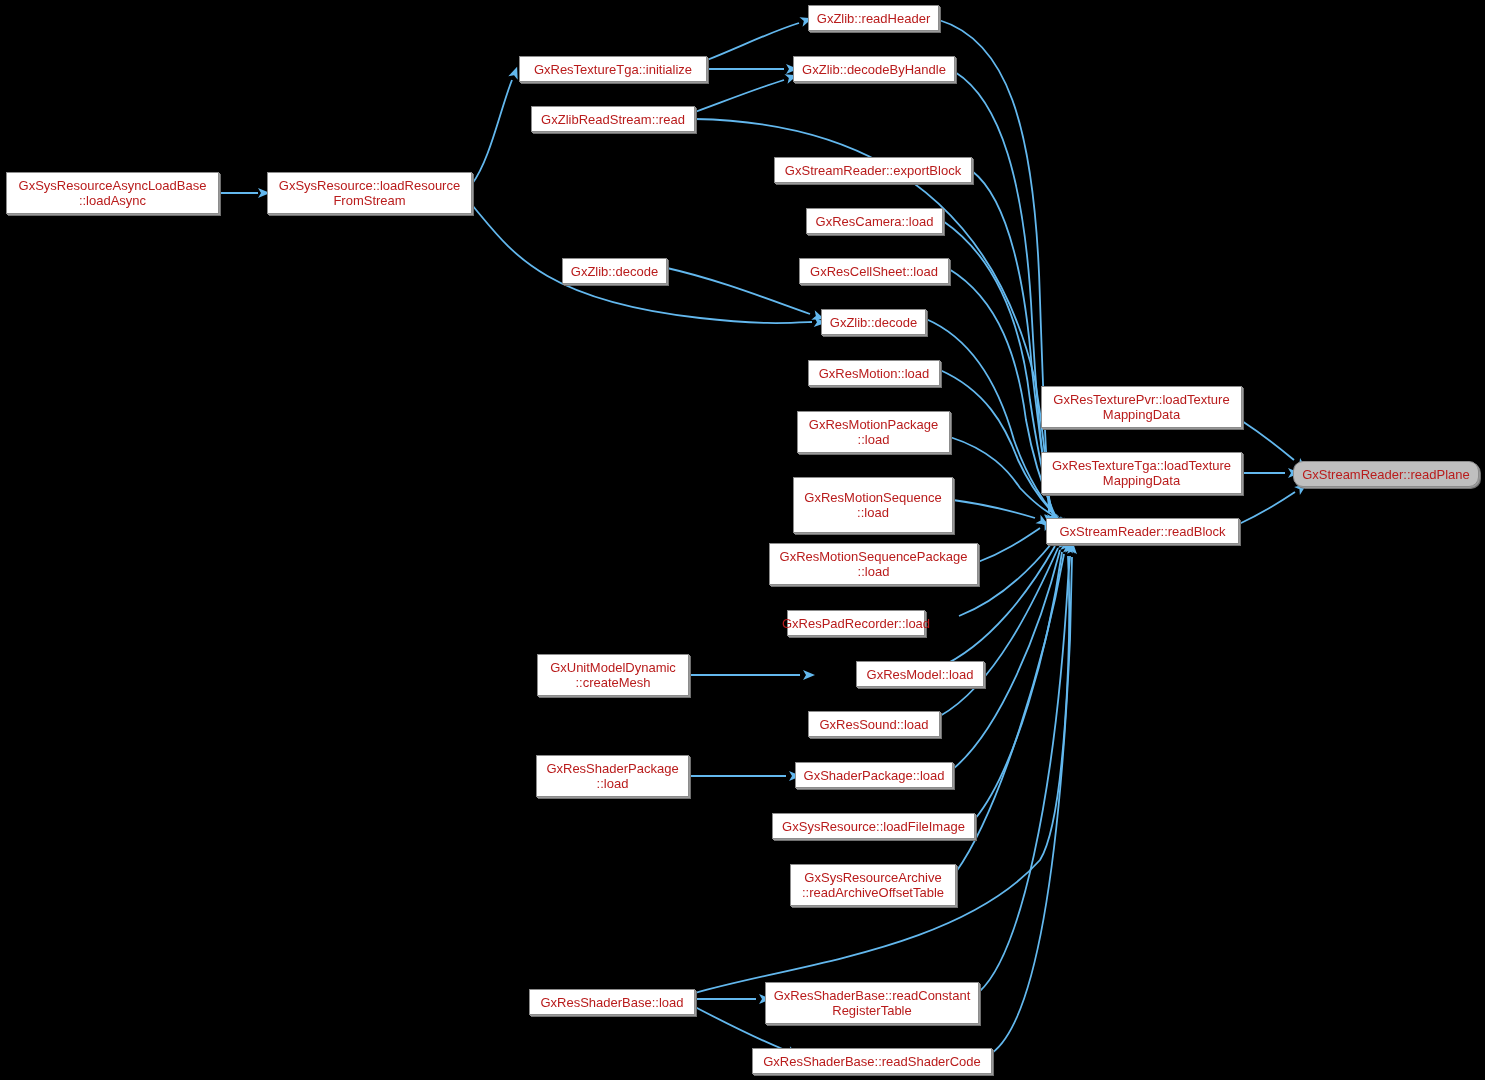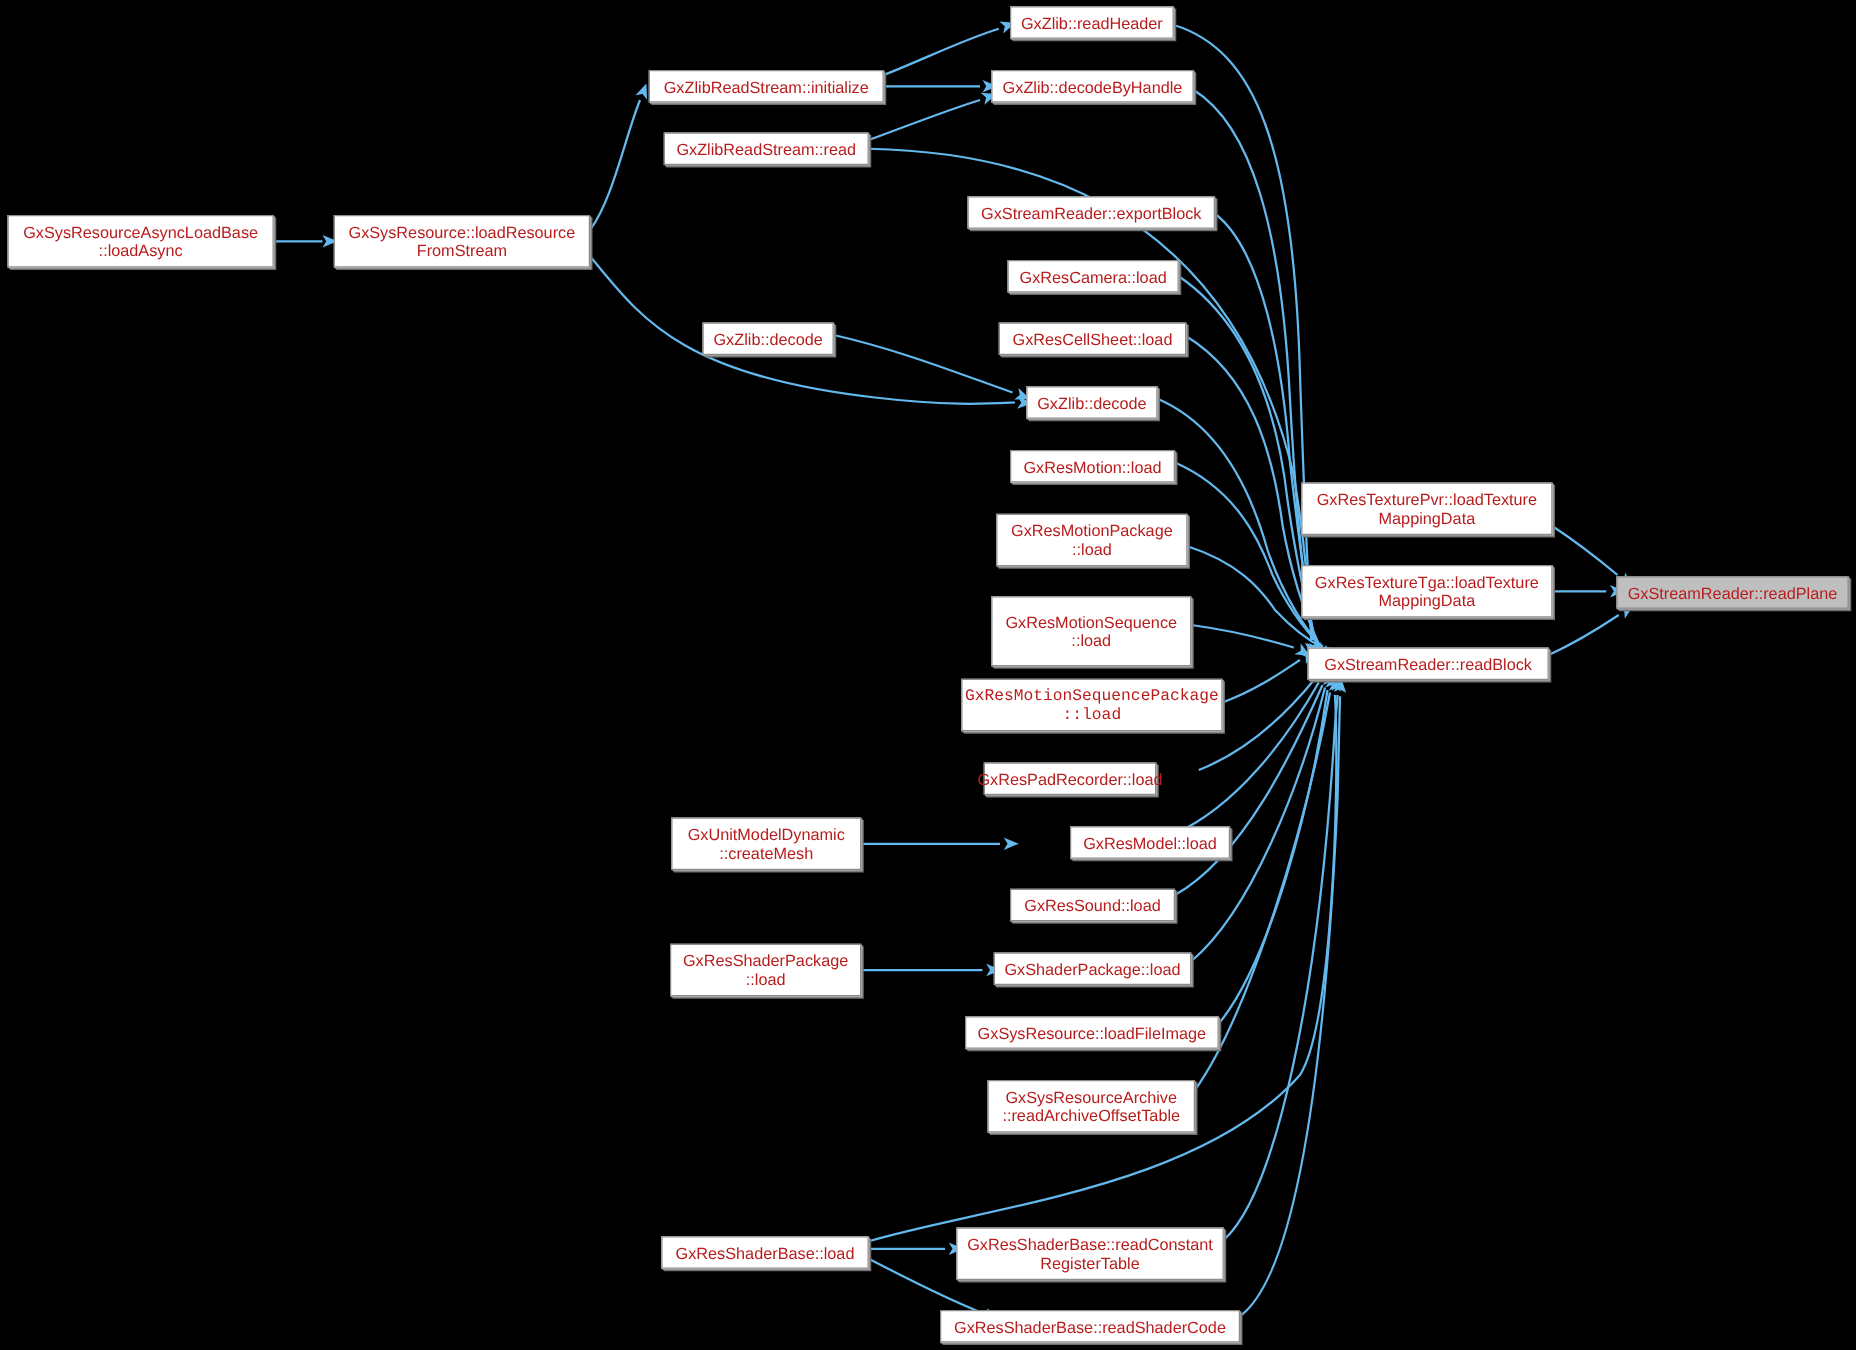--- a/index.html
+++ b/index.html
@@ -93,21 +93,21 @@
   <div id="nodes-layer">
       <div class="node" style="left: 6px; top: 172px; width: 213px; height: 42px;">
         <span>GxSysResourceAsyncLoadBase
 ::loadAsync</span>
       </div>
       <div class="node" style="left: 267px; top: 172px; width: 205px; height: 42px;">
         <span>GxSysResource::loadResource
 FromStream</span>
       </div>
       <div class="node" style="left: 519px; top: 56px; width: 188px; height: 26px;">
-        <span>GxZlibReadStream::initialize</span>
+        <span>GxResTextureTga::initialize</span>
       </div>
       <div class="node" style="left: 531px; top: 106px; width: 164px; height: 26px;">
         <span>GxZlibReadStream::read</span>
       </div>
       <div class="node" style="left: 808px; top: 5px; width: 131px; height: 26px;">
         <span>GxZlib::readHeader</span>
       </div>
       <div class="node" style="left: 793px; top: 56px; width: 162px; height: 26px;">
         <span>GxZlib::decodeByHandle</span>
       </div>
@@ -130,21 +130,21 @@
         <span>GxResMotion::load</span>
       </div>
       <div class="node" style="left: 797px; top: 411px; width: 153px; height: 42px;">
         <span>GxResMotionPackage
 ::load</span>
       </div>
       <div class="node" style="left: 793px; top: 477px; width: 160px; height: 56px;">
         <span>GxResMotionSequence
 ::load</span>
       </div>
-      <div class="node" style="left: 769px; top: 543px; width: 209px; height: 42px; font-family: Liberation Mono, monospace;">
+      <div class="node" style="left: 769px; top: 543px; width: 209px; height: 42px;">
         <span>GxResMotionSequencePackage
 ::load</span>
       </div>
       <div class="node" style="left: 787px; top: 610px; width: 138px; height: 26px;">
         <span>GxResPadRecorder::load</span>
       </div>
       <div class="node" style="left: 537px; top: 654px; width: 152px; height: 42px;">
         <span>GxUnitModelDynamic
 ::createMesh</span>
       </div>
@@ -182,17 +182,17 @@
         <span>GxStreamReader::readBlock</span>
       </div>
       <div class="node" style="left: 1041px; top: 386px; width: 201px; height: 42px;">
         <span>GxResTexturePvr::loadTexture
 MappingData</span>
       </div>
       <div class="node" style="left: 1041px; top: 452px; width: 201px; height: 42px;">
         <span>GxResTextureTga::loadTexture
 MappingData</span>
       </div>
-      <div class="node hl" style="left: 1293px; top: 461px; width: 186px; height: 26px;">
+      <div class="node hl" style="left: 1293px; top: 461px; width: 186px; height: 26px; border-radius: 10px;">
         <span>GxStreamReader::readPlane</span>
       </div>
     </div>
 </div>
 
 </body></html>

